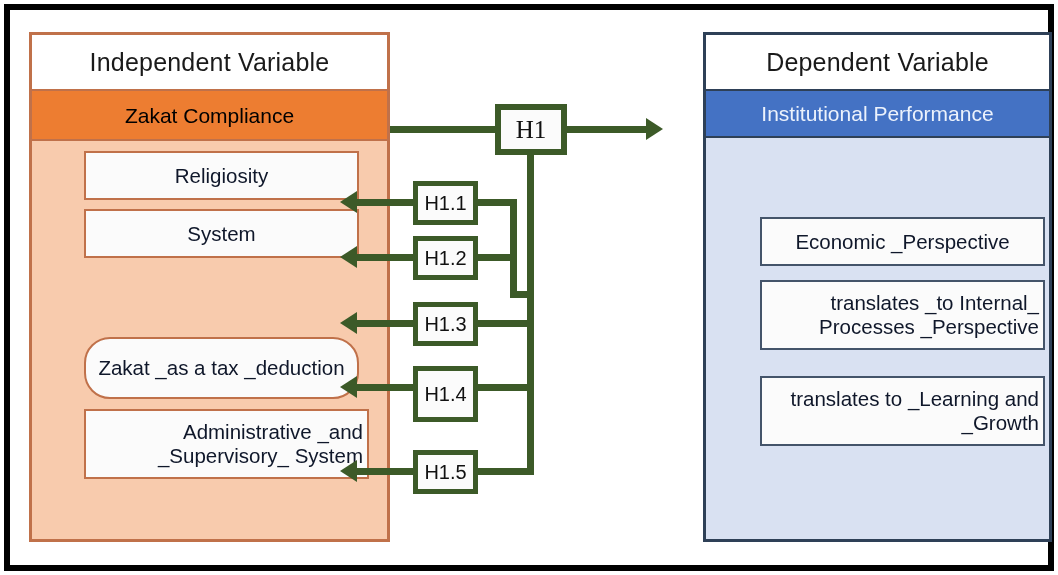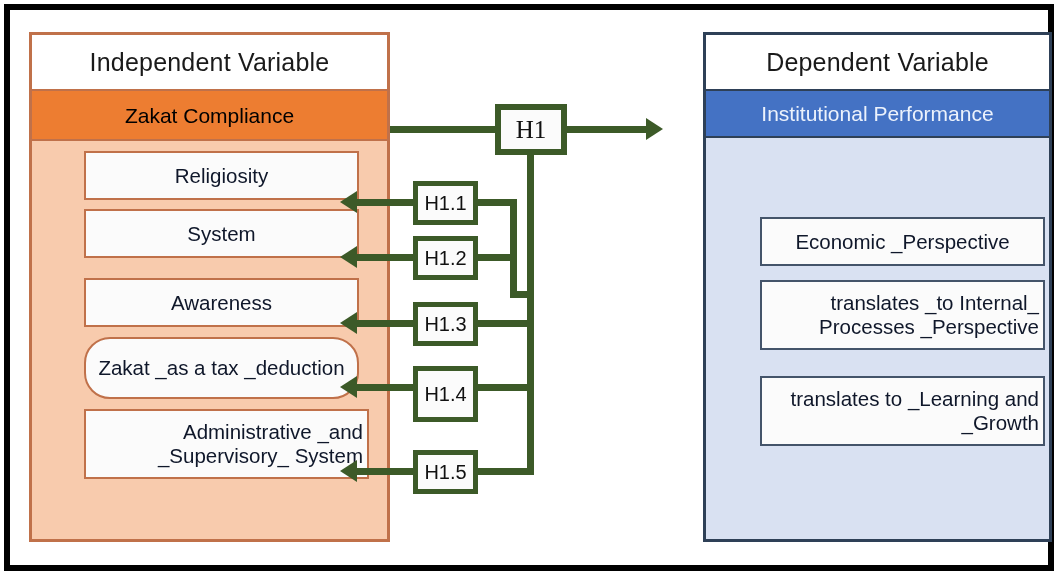--- a/index.html
+++ b/index.html
@@ -152,21 +152,20 @@
 
 <div id="canvas">
   <div id="outer-frame"></div>
 
   <div class="panel" id="panel-independent">
     <div class="panel-title">Independent Variable</div>
     <div class="panel-subtitle">Zakat Compliance</div>
     <div class="panel-body">
       <div class="item-box" style="left:26px; top:10px; width:275px; height:49px;">Religiosity</div>
       <div class="item-box" style="left:26px; top:68px; width:275px; height:49px;">System</div>
-      <div class="item-box" style="left:26px; top:137px; width:275px; height:49px;">Awareness</div>
       <div class="item-box" style="left:26px; top:196px; width:275px; height:62px;border-radius:26px;">Zakat _as a tax _deduction</div>
       <div class="item-box" style="left:26px; top:268px; width:285px; height:70px;">Administrative _and _Supervisory_ System</div>
     </div>
   </div>
 
   <div class="panel" id="panel-dependent">
     <div class="panel-title">Dependent Variable</div>
     <div class="panel-subtitle">Institutional Performance</div>
     <div class="panel-body">
       <div class="item-box" style="left:28px; top:79px; width:285px; height:49px;">Economic _Perspective</div>

